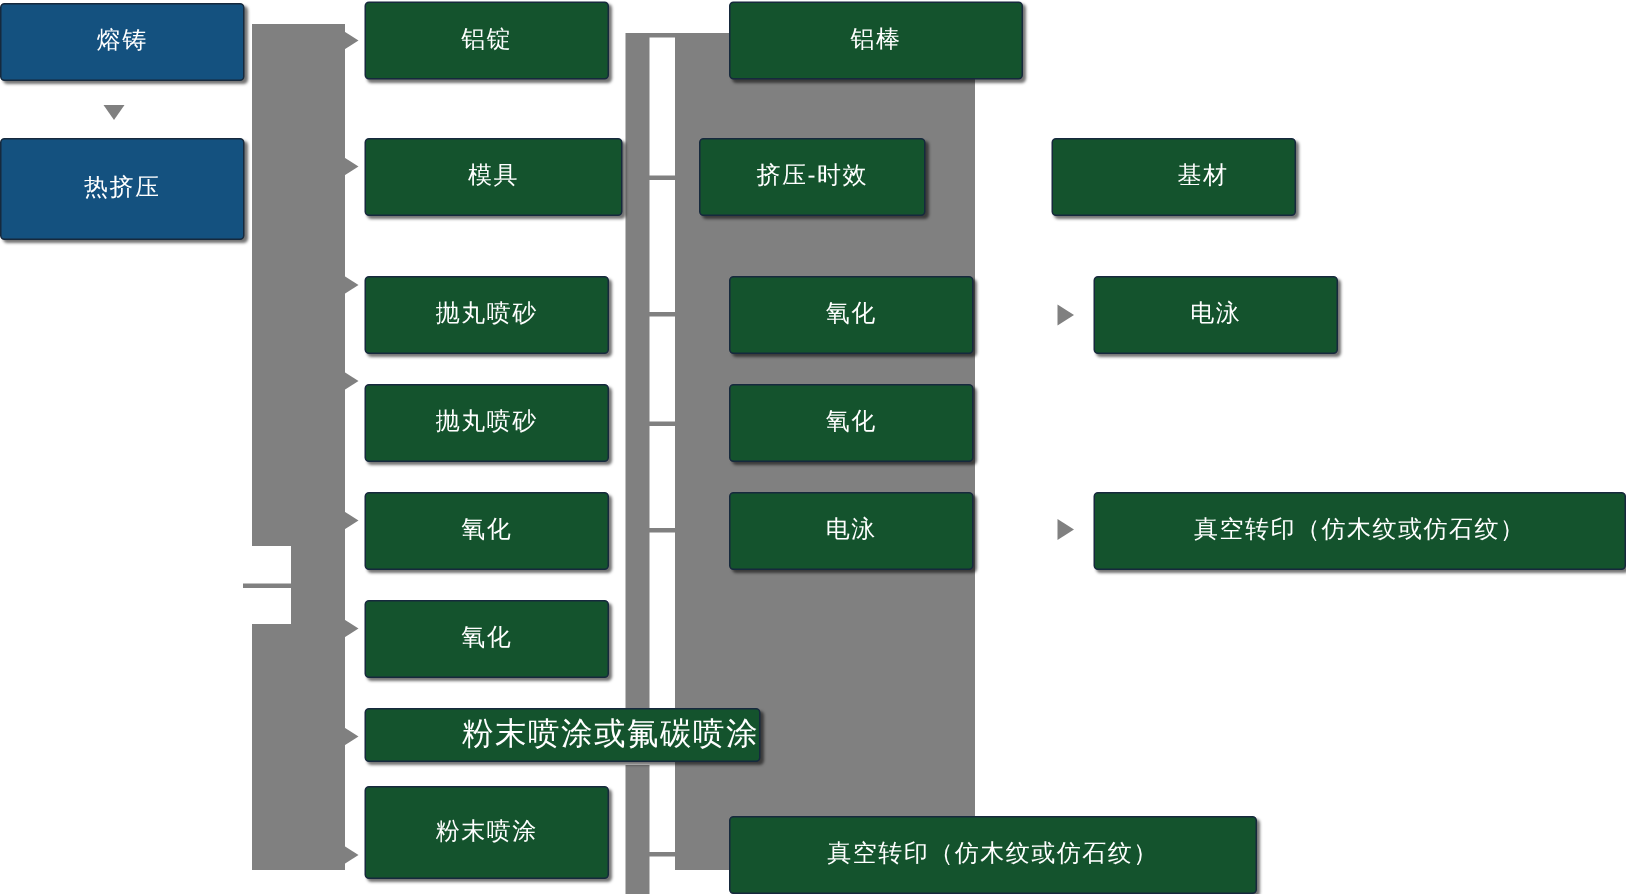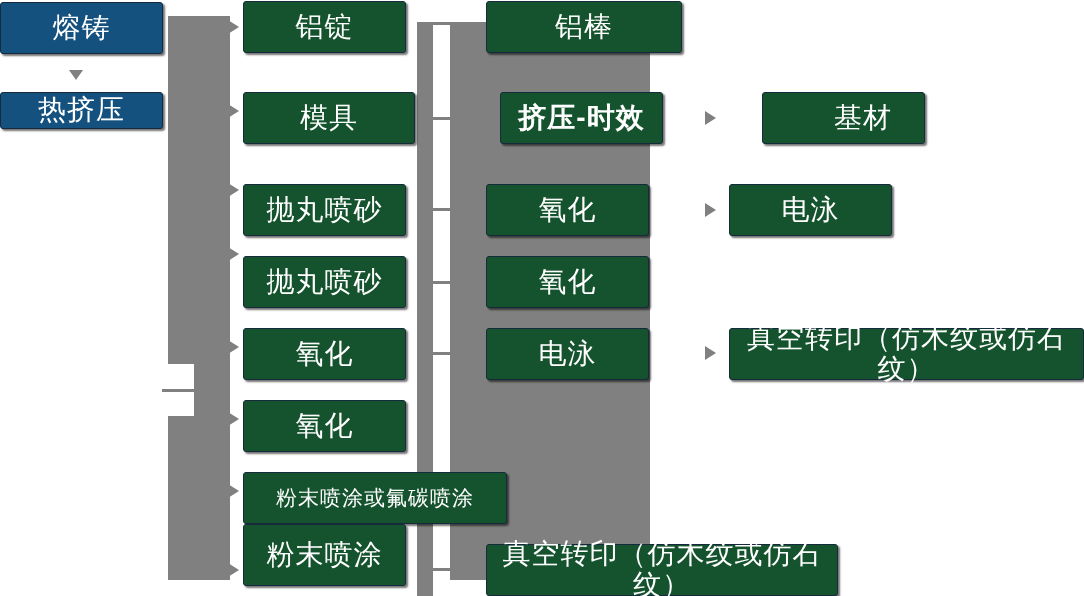--- a/index.html
+++ b/index.html
@@ -58,21 +58,21 @@
     line-height:1.1;
     box-shadow:2px 2px 2px rgba(0,0,0,0.55);
     border:1px solid #16293d;
   }
   .node.dark{
     background:#14517F;
   }
   .node.bright{
     background:#14532d;
   }
-  .fs-22{font-size:28px;}
+  .fs-22{font-size:16px;}
   .fs-21{font-size:21px;}
 </style>
 </head>
 <body>
 
 <div id="canvas">
 
   <div class="gray" style="left:168px;top:16px;width:62px;height:564px;"></div>
 
   <div style="position:absolute;left:150px;top:364px;width:44px;height:52px;background:#ffffff;z-index:2;"></div>
@@ -103,21 +103,21 @@
 
   <div class="gray" style="left:450px;top:22px;width:200px;height:558px;"></div>
 
   <div class="arrow-right" style="left:705px;top:111px;"></div>
   <div class="arrow-right" style="left:705px;top:203px;"></div>
   <div class="arrow-right" style="left:705px;top:346px;"></div>
 
   <div class="node dark fs-22" style="left:0px;top:2px;width:163px;height:52px;">
     <span>熔铸</span>
   </div>
-  <div class="node dark fs-22" style="left:0px;top:92px;width:163px;height:37px;">
+  <div class="node dark fs-22" style="left:0px;top:92px;width:163px;height:68px;">
     <span>热挤压</span>
   </div>
 
   <div class="node bright fs-22" style="left:243px;top:1px;width:163px;height:52px;">
     <span>铝锭</span>
   </div>
   <div class="node bright fs-22" style="left:243px;top:92px;width:172px;height:52px;">
     <span>模具</span>
   </div>
   <div class="node bright fs-22" style="left:243px;top:184px;width:163px;height:52px;">
@@ -125,47 +125,47 @@
   </div>
   <div class="node bright fs-22" style="left:243px;top:256px;width:163px;height:52px;">
     <span>抛丸喷砂</span>
   </div>
   <div class="node bright fs-22" style="left:243px;top:328px;width:163px;height:52px;">
     <span>氧化</span>
   </div>
   <div class="node bright fs-22" style="left:243px;top:400px;width:163px;height:52px;">
     <span>氧化</span>
   </div>
-  <div class="node bright fs-21" style="left:243px;top:472px;width:264px;height:52px;">
+  <div class="node bright fs-21" style="left:243px;top:472px;width:264px;height:36px;justify-content:flex-end;">
     <span>粉末喷涂或氟碳喷涂</span>
   </div>
   <div class="node bright fs-22" style="left:243px;top:524px;width:163px;height:62px;">
     <span>粉末喷涂</span>
   </div>
 
   <div class="node bright fs-22" style="left:486px;top:1px;width:196px;height:52px;">
     <span>铝棒</span>
   </div>
-  <div class="node bright fs-22" style="left:500px;top:92px;width:163px;height:52px;font-weight:bold;">
+  <div class="node bright fs-22" style="left:466px;top:92px;width:151px;height:52px;">
     <span>挤压-时效</span>
   </div>
   <div class="node bright fs-22" style="left:486px;top:184px;width:163px;height:52px;">
     <span>氧化</span>
   </div>
   <div class="node bright fs-22" style="left:486px;top:256px;width:163px;height:52px;">
     <span>氧化</span>
   </div>
   <div class="node bright fs-22" style="left:486px;top:328px;width:163px;height:52px;">
     <span>电泳</span>
   </div>
   <div class="node bright fs-22" style="left:486px;top:544px;width:352px;height:52px;">
     <span>真空转印（仿木纹或仿石纹）</span>
   </div>
 
-  <div class="node bright fs-22" style="left:762px;top:92px;width:163px;height:52px;padding-left:39px;">
+  <div class="node bright fs-22" style="left:701px;top:92px;width:163px;height:52px;padding-left:39px;">
     <span>基材</span>
   </div>
   <div class="node bright fs-22" style="left:729px;top:184px;width:163px;height:52px;">
     <span>电泳</span>
   </div>
   <div class="node bright fs-22" style="left:729px;top:328px;width:355px;height:52px;">
     <span>真空转印（仿木纹或仿石纹）</span>
   </div>
 
 </div>

